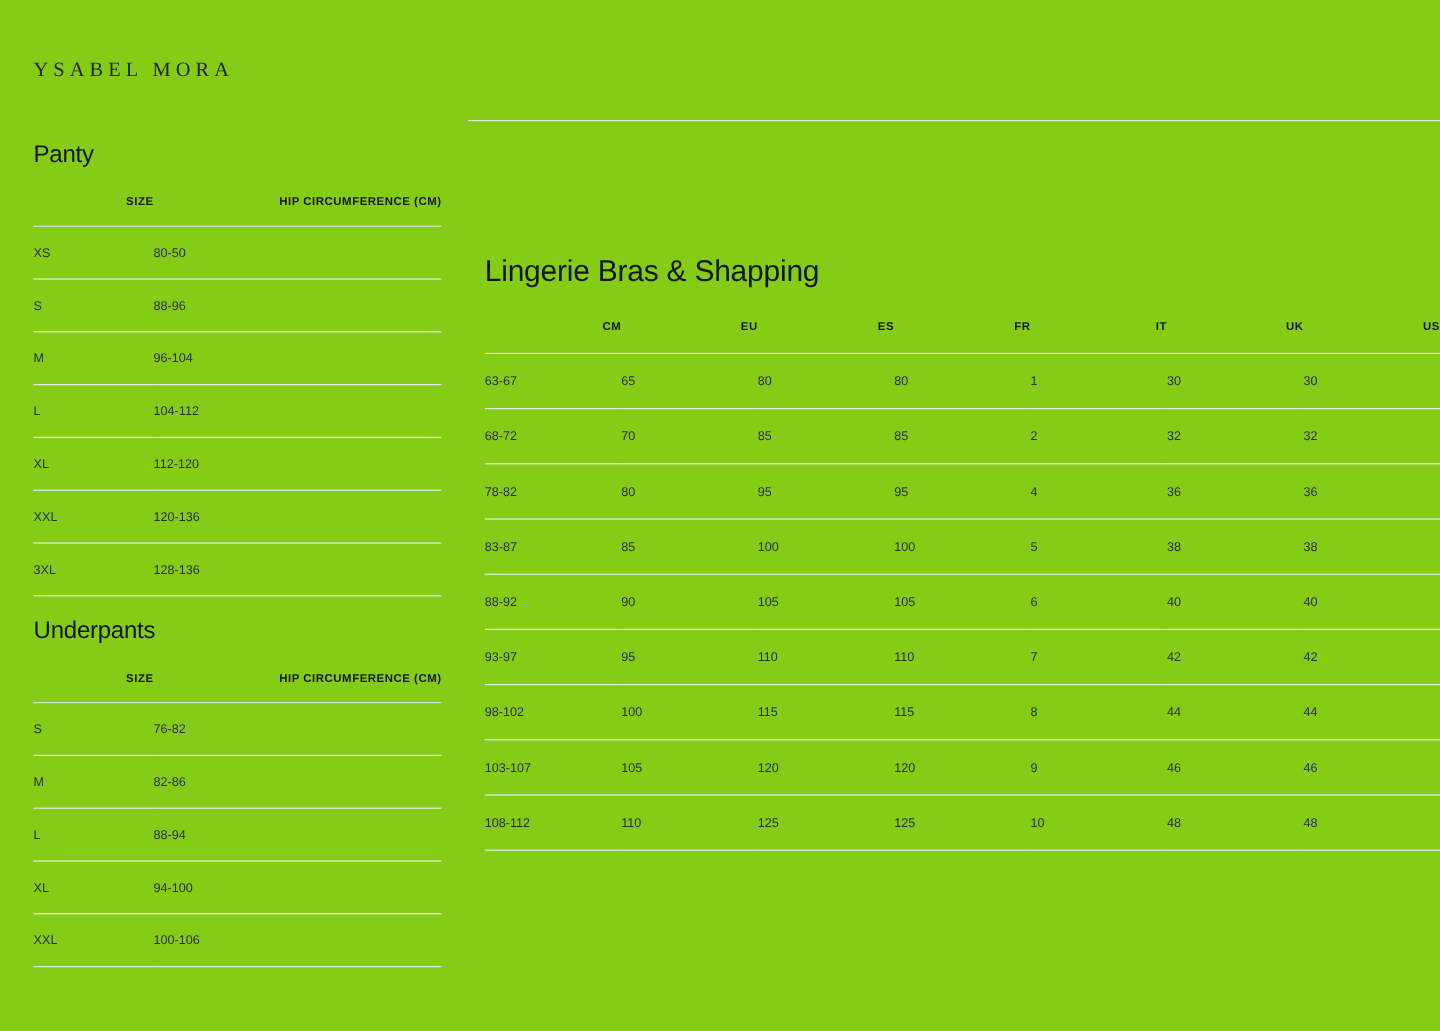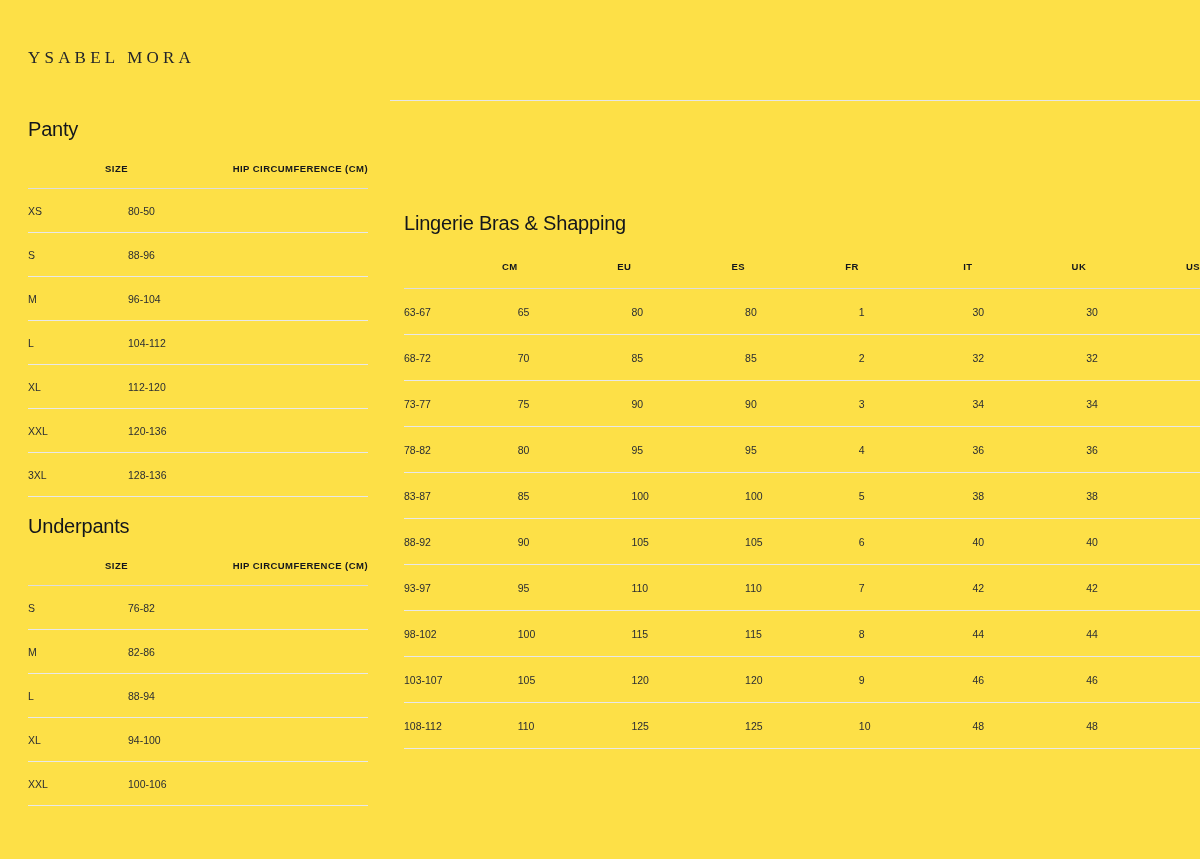--- a/index.html
+++ b/index.html
@@ -8,21 +8,21 @@
     padding: 0;
     background: #ffffff;
     font-family: "Liberation Sans", sans-serif;
     color: #1a1a1a;
   }
   .page {
     position: relative;
     width: 1200px;
     height: 859px;
     overflow: hidden;
-    background: #fde047;
+    background: #84cc16;
   }
 
   
   .brand {
     position: absolute;
     left: 28px;
     top: 48px;
     font-family: "Liberation Serif", serif;
     font-size: 17px;
     letter-spacing: 4.2px;
@@ -55,21 +55,21 @@
 
   h2.section-title {
     font-size: 20px;
     font-weight: 400;
     letter-spacing: -0.2px;
     color: #13161c;
     margin: 18px 0 22px 0;
   }
   .right-col h2.section-title {
     margin: 112px 0 26px 0;
-    font-size: 20px;
+    font-size: 25px;
   }
 
   
   table.sz {
     width: 100%;
     border-collapse: collapse;
   }
   table.sz th {
     text-align: right;
     font-size: 9.5px;
@@ -216,29 +216,20 @@
         <tr>
           <td>68-72</td>
           <td>70</td>
           <td>85</td>
           <td>85</td>
           <td>2</td>
           <td>32</td>
           <td>32</td>
         </tr>
         <tr>
-          <td>73-77</td>
-          <td>75</td>
-          <td>90</td>
-          <td>90</td>
-          <td>3</td>
-          <td>34</td>
-          <td>34</td>
-        </tr>
-        <tr>
           <td>78-82</td>
           <td>80</td>
           <td>95</td>
           <td>95</td>
           <td>4</td>
           <td>36</td>
           <td>36</td>
         </tr>
         <tr>
           <td>83-87</td>

